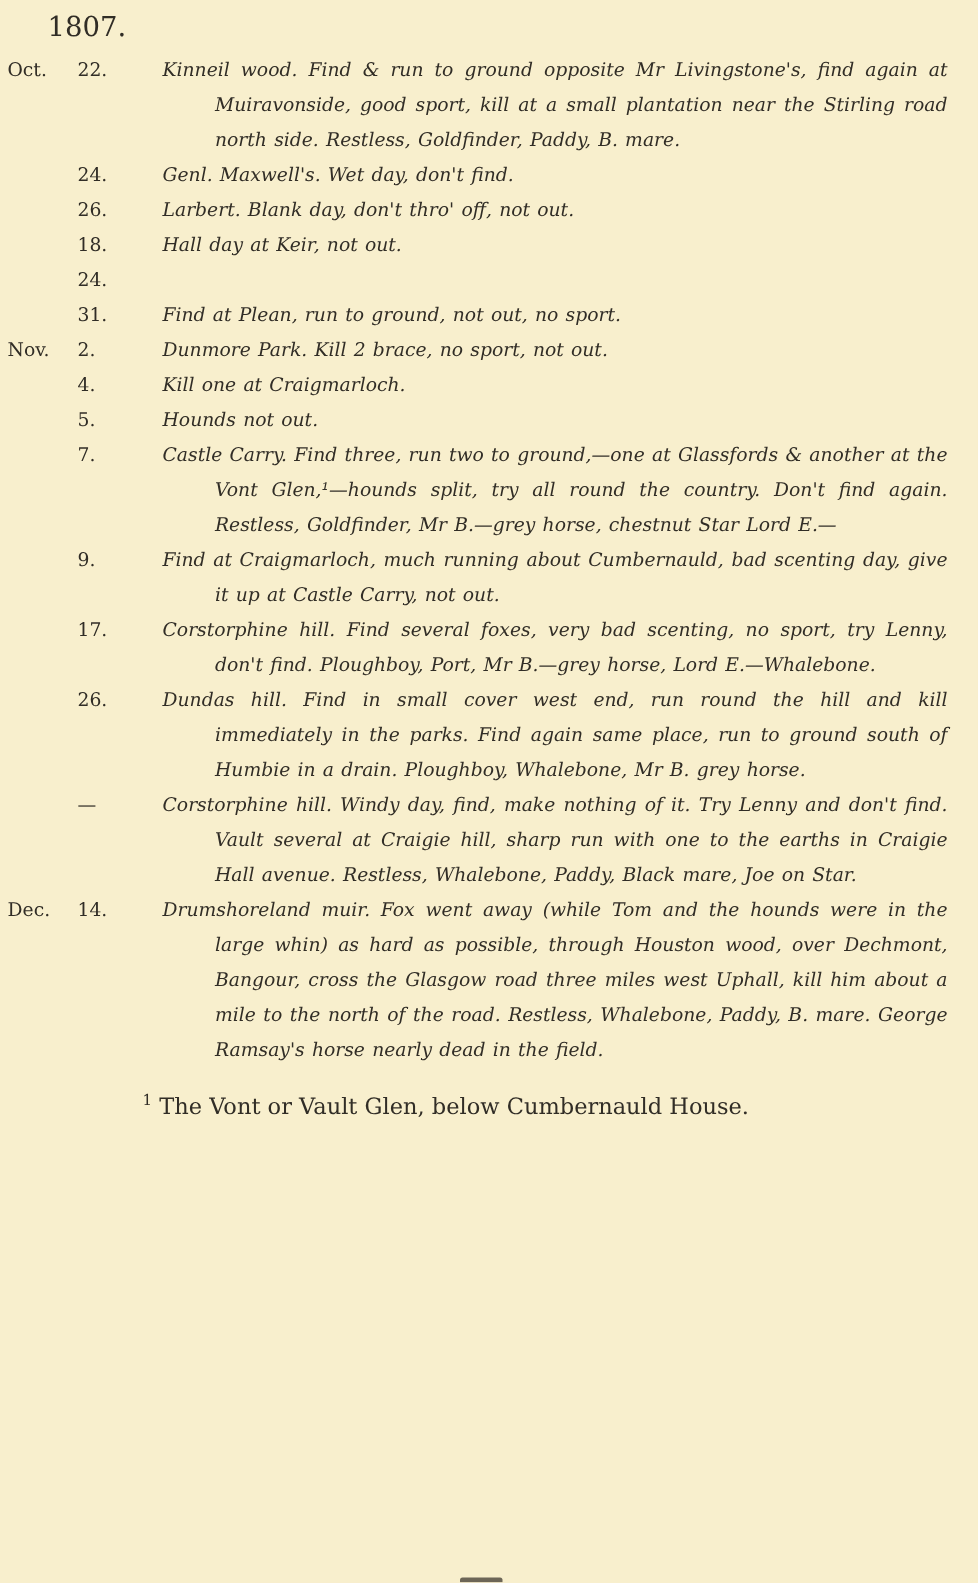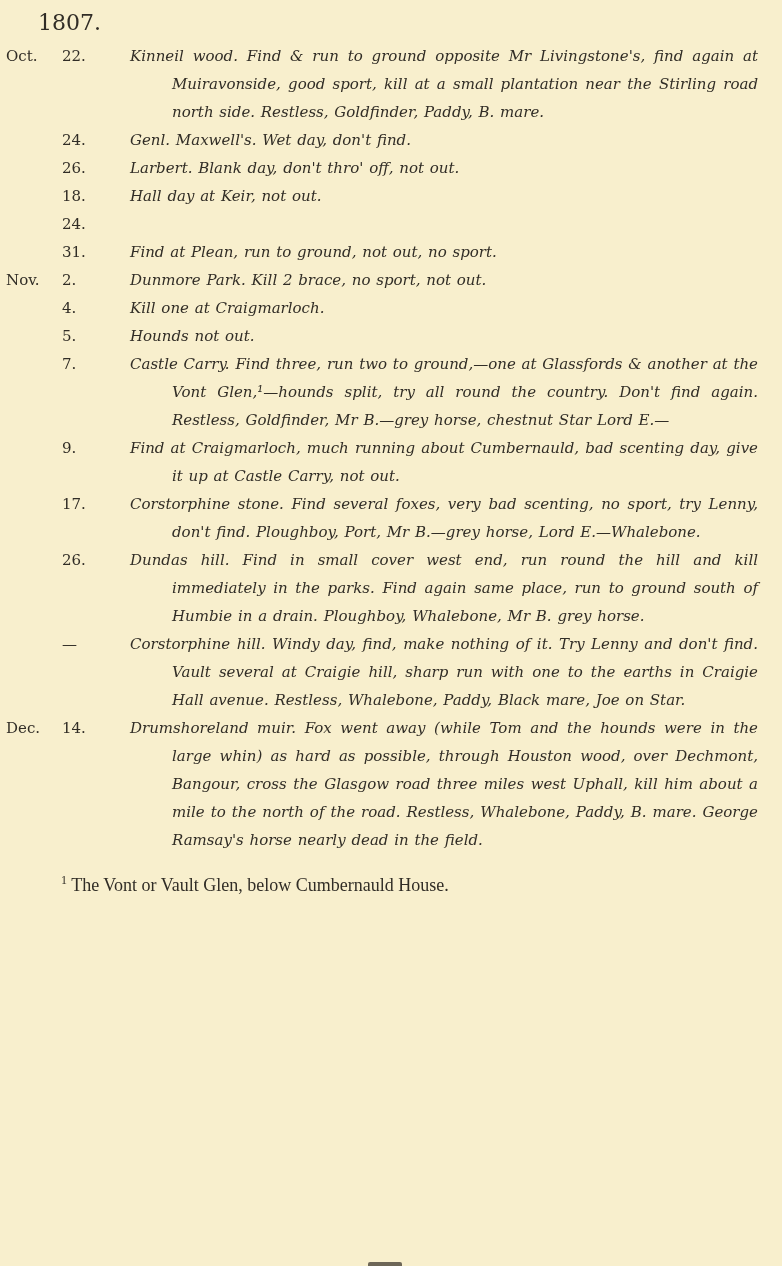--- a/index.html
+++ b/index.html
@@ -42,24 +42,23 @@
     flex: 1;
     margin-left: 8px;
     padding-left: 42px;
     text-indent: -42px;
     text-align: justify;
     word-spacing: 1px;
     font-style: italic;
   }
   .footnote {
     margin-top: 14px;
-    margin-left: 55px;
+    margin-left: 108px;
     font-size: 18px;
     line-height: 24px;
-    font-family: Liberation Serif, serif;
   }
   .footnote sup {
     font-size: 12px;
   }
   .cropped-page-number {
     position: absolute;
     bottom: 0;
     left: 368px;
     width: 34px;
     height: 4px;
@@ -137,21 +136,21 @@
 
   <div class="entry">
     <span class="month"></span>
     <span class="day">9.</span>
     <span class="text">Find at Craigmarloch, much running about Cumbernauld, bad scenting day, give it up at Castle Carry, not out.</span>
   </div>
 
   <div class="entry">
     <span class="month"></span>
     <span class="day">17.</span>
-    <span class="text">Corstorphine stone.  Find several foxes, very bad scenting, no sport, try Lenny, don't find.  Ploughboy, Port, Mr B.—grey horse, Lord E.—Whalebone.</span>
+    <span class="text">Corstorphine hill.  Find several foxes, very bad scenting, no sport, try Lenny, don't find.  Ploughboy, Port, Mr B.—grey horse, Lord E.—Whalebone.</span>
   </div>
 
   <div class="entry">
     <span class="month"></span>
     <span class="day">26.</span>
     <span class="text">Dundas hill.  Find in small cover west end, run round the hill and kill immediately in the parks.  Find again same place, run to ground south of Humbie in a drain.  Ploughboy, Whalebone, Mr B. grey horse.</span>
   </div>
 
   <div class="entry">
     <span class="month"></span>

